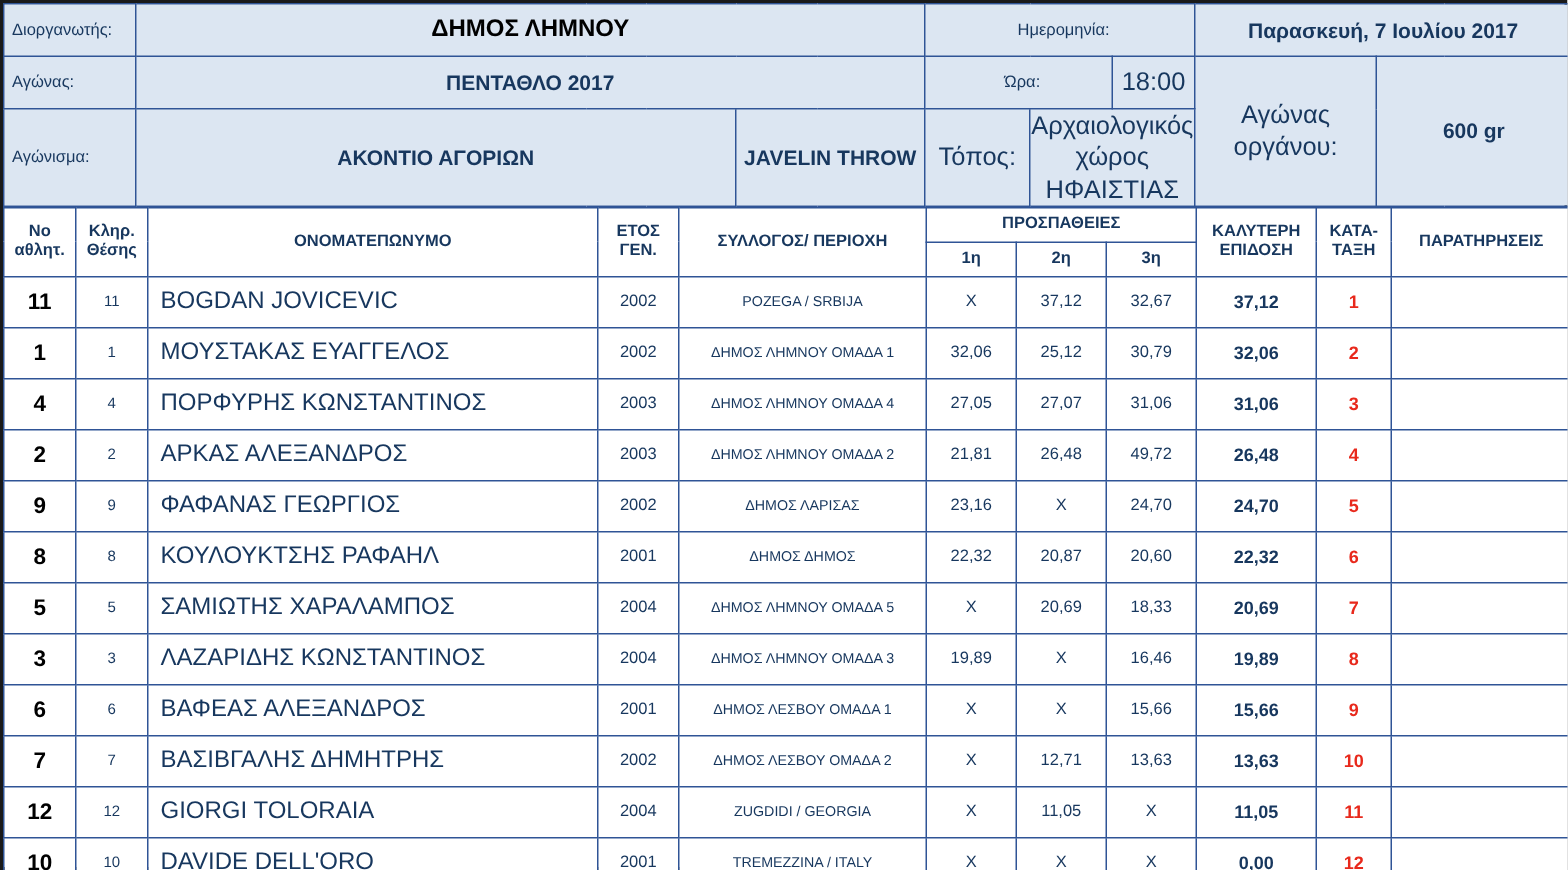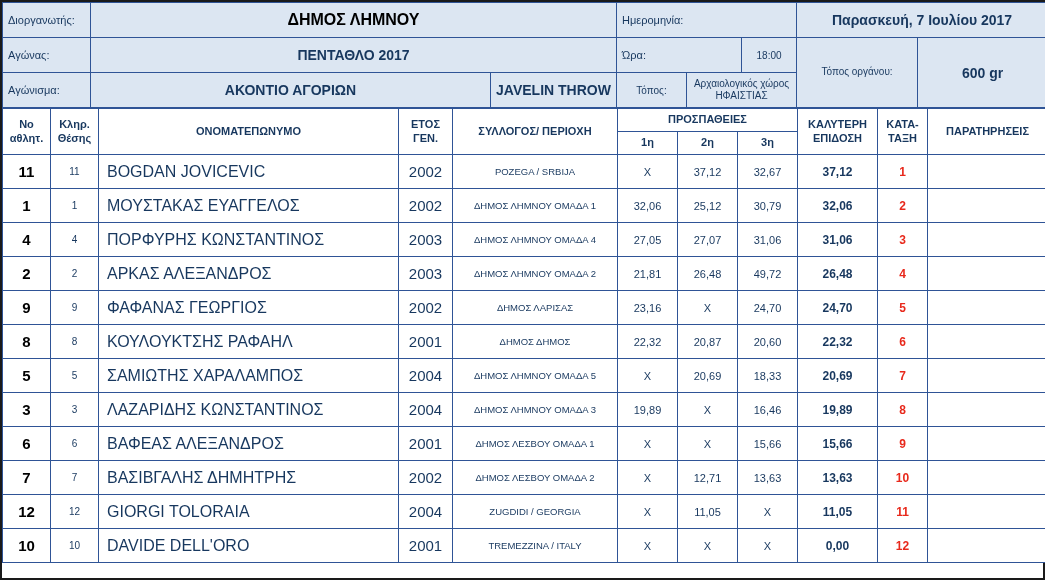--- a/index.html
+++ b/index.html
@@ -40,33 +40,33 @@
     background: #dce6f2;
     height: 34px;
   }
   .hdr .lbl {
     font-size: 11px;
     font-weight: normal;
     text-align: left;
     padding-left: 5px;
     color: #17375e;
   }
-  .hdr .lbl.ctr { }
+  .hdr .lbl.ctr { text-align: center; }
   .hdr .big {
     font-size: 16px;
     font-weight: bold;
     color: #000000;
   }
   .hdr .med {
     font-size: 14px;
     font-weight: bold;
     color: #17375e;
   }
   .hdr .small-ctr {
-    font-size: 10px;
+    font-size: 17px;
     color: #17375e;
   }
   .wrap2 { line-height: 1.25; }
 
   
   .colhdr td {
     background: #ffffff;
     font-size: 11px;
     font-weight: bold;
     color: #17375e;
@@ -92,21 +92,21 @@
   .body td.name {
     text-align: left;
     padding-left: 8px;
     font-size: 16px;
     color: #17375e;
   }
   .body td.club {
     font-size: 9.5px;
     color: #17375e;
   }
-  .body td.year { font-size: 15px; }
+  .body td.year { font-size: 11px; }
   .body td.att { font-size: 11px; }
   .body td.best {
     font-weight: bold;
     font-size: 12px;
     color: #17375e;
   }
   .body td.rank {
     font-weight: bold;
     font-size: 12px;
     color: #e8291c;
@@ -139,21 +139,21 @@
         <td class="lbl">Διοργανωτής:</td>
         <td colspan="5" class="big">ΔΗΜΟΣ ΛΗΜΝΟΥ</td>
         <td colspan="3" class="lbl ctr">Ημερομηνία:</td>
         <td colspan="4" class="med">Παρασκευή, 7 Ιουλίου 2017</td>
       </tr>
       <tr>
         <td class="lbl">Αγώνας:</td>
         <td colspan="5" class="med">ΠΕΝΤΑΘΛΟ 2017</td>
         <td colspan="2" class="lbl ctr">Ώρα:</td>
         <td class="small-ctr">18:00</td>
-        <td colspan="2" rowspan="2" class="small-ctr wrap2">Τόπος οργάνου:</td>
+        <td colspan="2" rowspan="2" class="small-ctr wrap2">Αγώνας οργάνου:</td>
         <td colspan="2" rowspan="2" class="med">600 gr</td>
       </tr>
       <tr>
         <td class="lbl">Αγώνισμα:</td>
         <td colspan="3" class="med">ΑΚΟΝΤΙΟ ΑΓΟΡΙΩΝ</td>
         <td colspan="2" class="med">JAVELIN THROW</td>
         <td class="small-ctr">Τόπος:</td>
         <td colspan="2" class="small-ctr wrap2">Αρχαιολογικός χώρος ΗΦΑΙΣΤΙΑΣ</td>
       </tr>
     </tbody>

